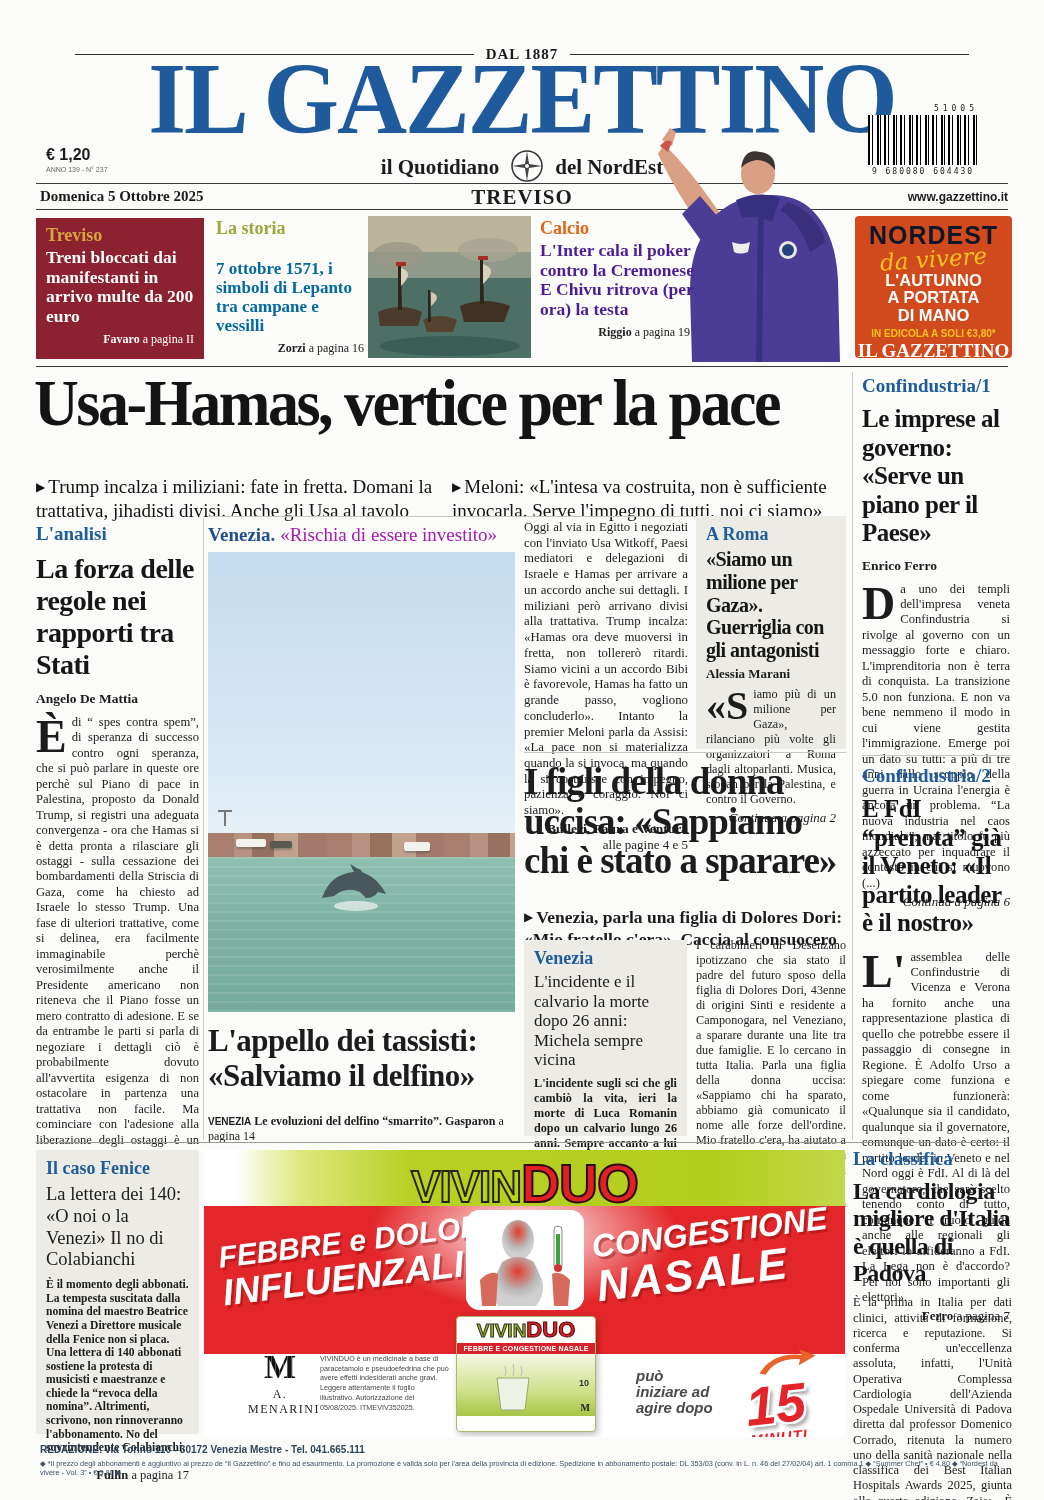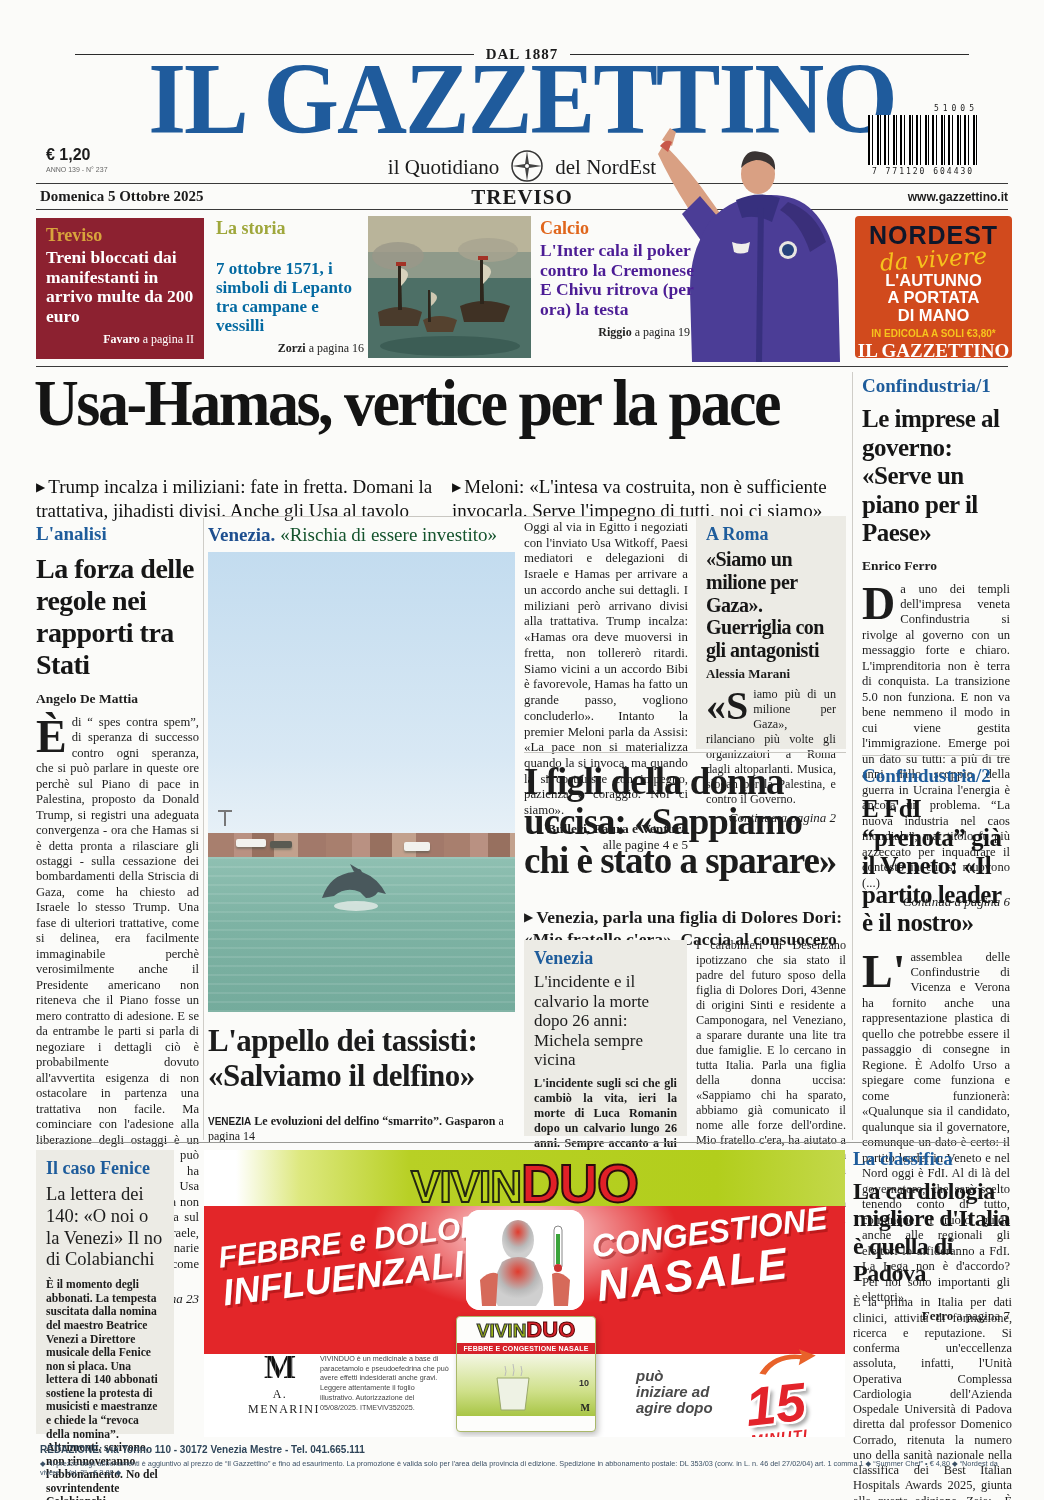--- a/index.html
+++ b/index.html
@@ -12,21 +12,21 @@
 
   
   .tagline-row{top:46px;left:75px;width:894px;display:flex;align-items:center;gap:12px;}
   .tagline-row .line{flex:1;height:1px;background:#2b2b2b;}
   .tagline{font-weight:bold;font-size:15px;letter-spacing:1px;}
   .mast-title{top:52px;left:0;width:1044px;text-align:center;margin:0;color:#1f5b9c;
               font-size:97px;font-weight:bold;line-height:.95;letter-spacing:-2px;transform:scaleY(1.04);transform-origin:top;}
   .price-block{top:146px;left:46px;}
   .price{font-size:16px;font-weight:bold;font-family:"Liberation Sans",sans-serif;}
   .edition{font-size:7px;color:#666;font-family:"Liberation Sans",sans-serif;margin-top:2px;}
-  .subtitle-row{top:148px;left:0;width:1044px;text-align:center;font-size:21px;font-weight:normal;}
+  .subtitle-row{top:148px;left:0;width:1044px;text-align:center;font-size:21px;font-weight:bold;}
   .subtitle-row .compass{display:inline-block;vertical-align:middle;margin:0 10px;}
   .barcode-block{top:104px;left:868px;width:110px;}
   .bc-top{font-size:8px;letter-spacing:4px;text-align:right;font-family:"DejaVu Sans Mono",monospace;color:#222;}
   .bc-bars{height:50px;margin-top:2px;background:repeating-linear-gradient(90deg,#000 0 2px,#fff 2px 4px,#000 4px 5px,#fff 5px 9px,#000 9px 11px,#fff 11px 12px,#000 12px 13px,#fff 13px 16px);}
   .bc-num{font-size:8px;letter-spacing:2px;text-align:center;margin-top:2px;font-family:"DejaVu Sans Mono",monospace;}
   .rule1{top:183px;left:36px;width:972px;height:1px;background:#3a3a3a;}
   .date{top:188px;left:40px;font-size:15px;font-weight:bold;}
   .city{top:185px;left:0;width:1044px;text-align:center;font-size:21px;font-weight:bold;letter-spacing:1px;}
   .website{top:190px;left:820px;width:188px;text-align:right;font-size:12px;font-weight:bold;font-family:"Liberation Sans",sans-serif;}
   .rule2{top:209px;left:36px;width:972px;height:1px;background:#3a3a3a;}
@@ -74,21 +74,21 @@
   .page-right{font-size:13px;text-align:right;}
   .graybox{background:#ecebe5;box-sizing:border-box;padding:8px 10px;}
 
   .analisi{top:523px;left:36px;width:163px;}
   .vline-left{top:518px;left:203px;height:622px;}
   .vline-right{top:372px;left:852px;height:768px;}
 
   .ven-rule{top:516px;left:208px;width:637px;}
   .ven-kicker-row{top:524px;left:208px;width:340px;font-size:19px;}
   .ven-kicker{color:#1e4f8f;font-weight:bold;}
-  .ven-quote{color:#14532d;}
+  .ven-quote{color:#a21caf;}
   .photo{top:552px;left:208px;width:307px;height:460px;overflow:hidden;}
   .photo .sky{position:absolute;top:0;left:0;right:0;height:63%;background:linear-gradient(180deg,#c3dcef 0%,#d8e8f4 70%,#e8f1f7 100%);}
   .photo .buildings{position:absolute;top:61%;left:0;right:0;height:26px;
       background:repeating-linear-gradient(90deg,#a87f6e 0 26px,#b99182 26px 44px,#97705f 44px 66px,#c2a18d 66px 90px,#a2796a 90px 118px);}
   .photo .water{position:absolute;top:calc(61% + 24px);left:0;right:0;bottom:0;
       background:linear-gradient(180deg,#8fc0b2 0%,#7eb3a4 40%,#74ab9c 100%);}
   .photo .streaks{position:absolute;top:calc(61% + 24px);left:0;right:0;bottom:0;
       background:repeating-linear-gradient(180deg,rgba(255,255,255,.10) 0 2px,rgba(0,0,0,0) 2px 9px);}
   .boat{position:absolute;background:#f2f2ee;border-radius:2px;box-shadow:0 2px 2px rgba(40,70,60,.35);}
   .delfino-hl{top:1024px;left:208px;width:307px;margin:0;font-size:31px;font-weight:bold;line-height:1.12;letter-spacing:-.5px;}
@@ -110,21 +110,21 @@
   .dori-art{top:938px;left:696px;width:150px;}
   .dori-art .body-text{font-size:12.2px;margin-top:0;}
 
   .conf1{top:375px;left:862px;width:148px;}
   .conf1 .col-title{font-size:25px;}
   .conf-div{top:755px;left:862px;width:148px;}
   .conf2{top:765px;left:862px;width:148px;}
   .conf2 .col-title{font-size:25px;}
 
   .bot-rule{top:1142px;left:36px;width:972px;background:#9a9a96;}
-  .fenice{top:1150px;left:36px;width:138px;height:284px;}
+  .fenice{top:1150px;left:36px;width:163px;height:284px;}
   .fenice .box-title{font-size:18.5px;line-height:1.18;margin-top:5px;}
   .fenice .body-text{font-weight:bold;font-size:11.6px;line-height:1.17;text-align:left;margin-top:7px;}
   .classifica{top:1148px;left:853px;width:159px;}
   .classifica .col-title{font-size:24px;}
   .classifica .body-text{font-size:12.4px;}
 
   
   .ad{top:1150px;left:204px;width:641px;height:287px;background:#fff;overflow:hidden;}
   .ad-green{position:absolute;top:0;left:0;right:0;height:56px;
       background:linear-gradient(90deg,#ffffff 0%,#ffffff 5%,#dde87e 15%,#b8d025 32%,#b2ce1c 80%,#c3d84a 100%);}
@@ -188,21 +188,21 @@
   <div class="abs subtitle-row">
     <span>il Quotidiano</span><span class="compass"><svg width="36" height="36" viewBox="0 0 36 36">
           <circle cx="18" cy="18" r="15" fill="none" stroke="#333" stroke-width="1.5"></circle>
           <path d="M18 3 L20 16 L33 18 L20 20 L18 33 L16 20 L3 18 L16 16 Z" fill="#444"></path>
           <circle cx="18" cy="18" r="2.5" fill="#fff" stroke="#333"></circle>
         </svg></span><span>del NordEst</span>
   </div>
   <div class="abs barcode-block">
     <div class="bc-top">51005</div>
     <div class="bc-bars"></div>
-    <div class="bc-num">7 771120 604430</div>
+    <div class="bc-num">9 680080 604430</div>
   </div>
   <div class="abs rule1"></div>
   <div class="abs date">Domenica 5 Ottobre 2025</div>
   <div class="abs city">TREVISO</div>
   <div class="abs website">www.gazzettino.it</div>
   <div class="abs rule2"></div>
 
   <div class="abs coach">
     <svg width="205" height="252" viewBox="0 0 205 252">
       <path d="M22 30 l8 -12 6 4 -4 14 z" fill="#d9a083"></path>

